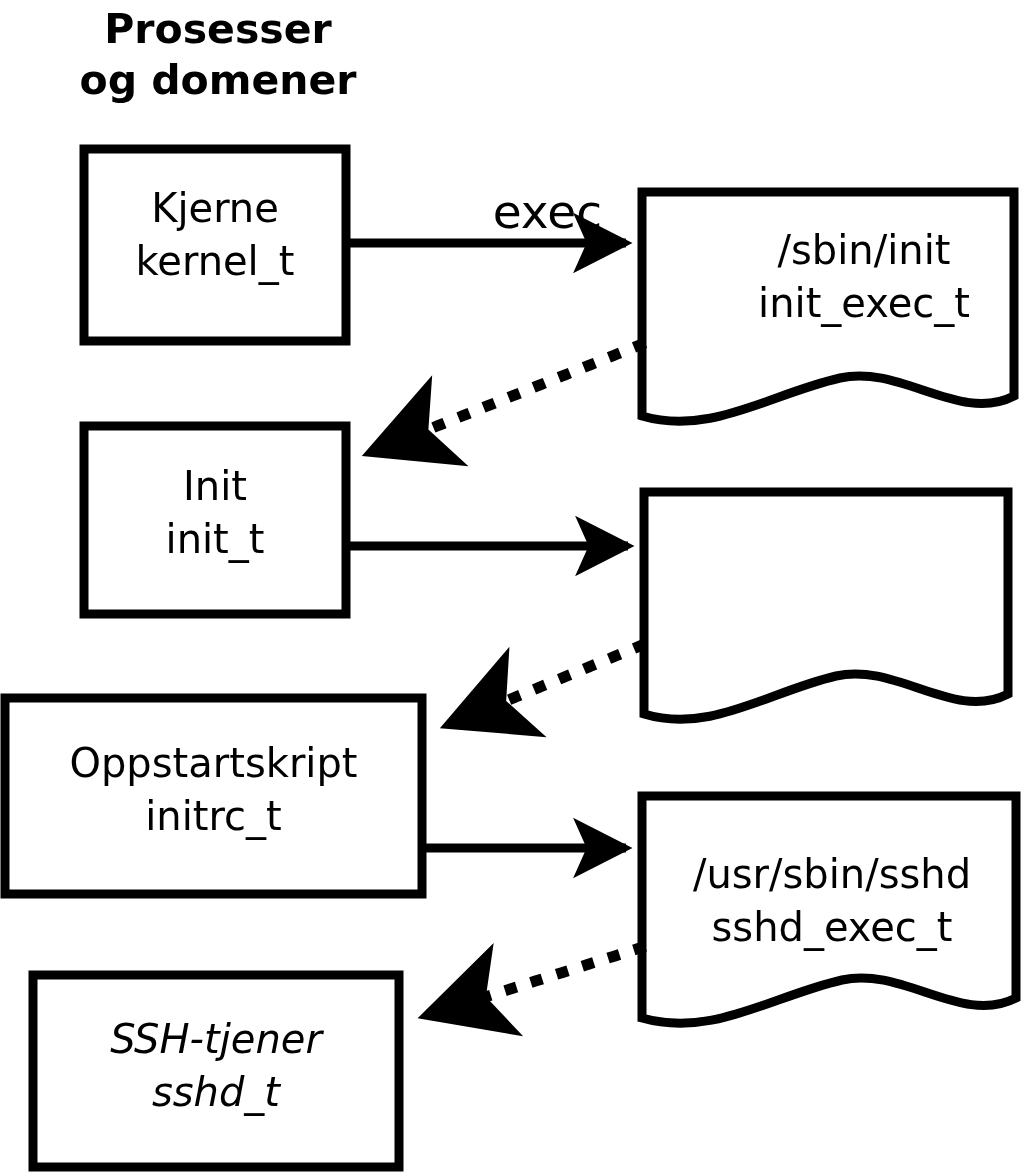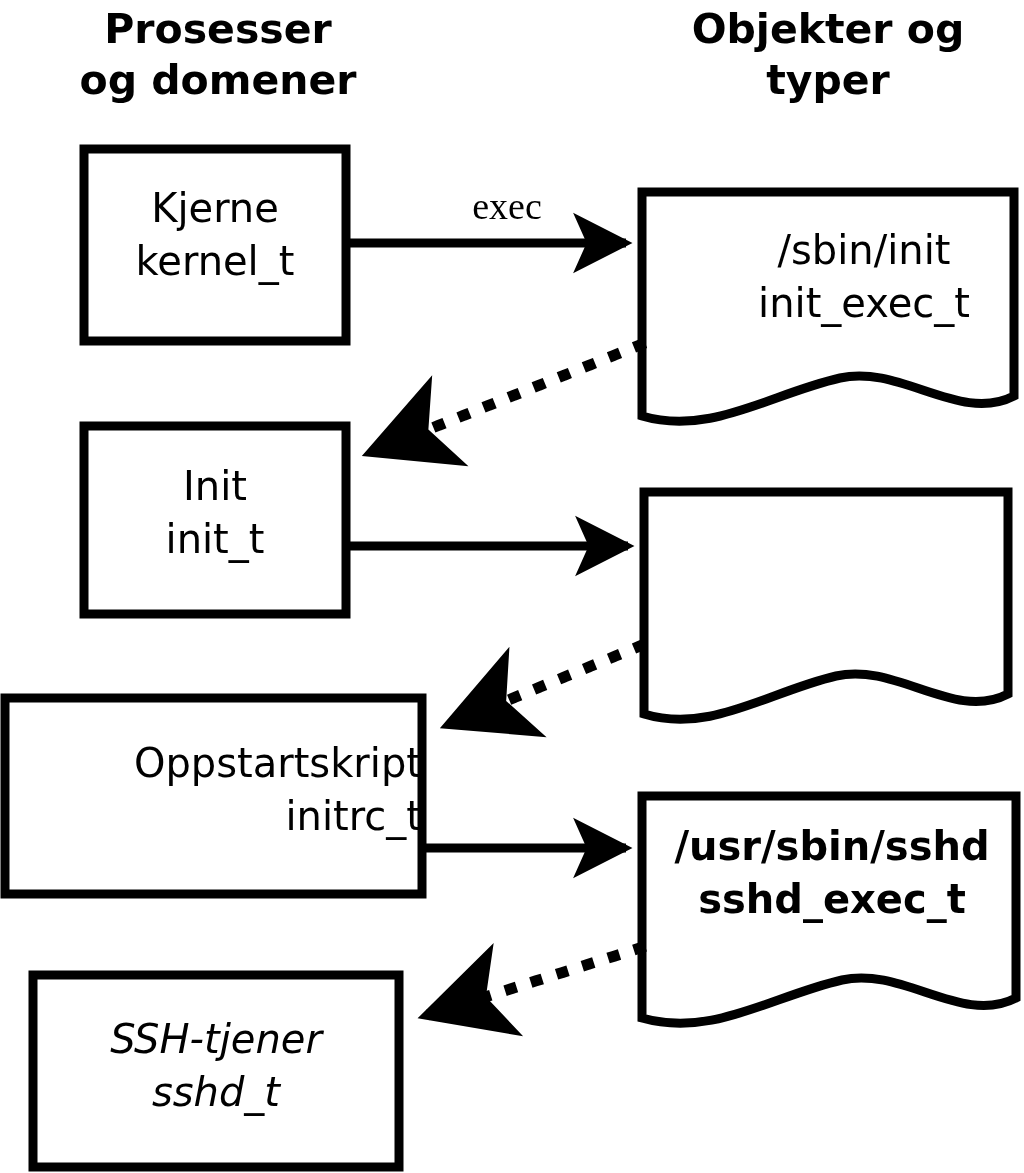--- a/index.html
+++ b/index.html
@@ -42,24 +42,23 @@
   .node-label {
     position: absolute;
     text-align: center;
     font-size: 40px;
     line-height: 1.32;
     white-space: pre-line;
     pointer-events: none;
   }
   .edge-label {
     position: absolute;
-    text-align: center;
-    font-size: 38px;
+    text-align: right;
+    font-size: 47px;
     line-height: 1.1;
-    font-family: Liberation Serif, serif;
   }
 </style>
 </head>
 <body>
 
 <div id="stage">
 
   <svg id="diagram-svg" viewBox="0 0 1024 1173" xmlns="http://www.w3.org/2000/svg">
 
     <defs>
@@ -109,37 +108,35 @@
     <line x1="640" y1="345" x2="372" y2="452" stroke="#000000" stroke-width="11" stroke-dasharray="1 26" stroke-linecap="square" marker-end="url(#arrowDotted)"></line>
 
     <line x1="640" y1="646" x2="450" y2="724" stroke="#000000" stroke-width="11" stroke-dasharray="1 26" stroke-linecap="square" marker-end="url(#arrowDotted)"></line>
 
     <line x1="640" y1="948" x2="428" y2="1015" stroke="#000000" stroke-width="11" stroke-dasharray="1 26" stroke-linecap="square" marker-end="url(#arrowDotted)"></line>
   </svg>
 
   <div class="col-heading" id="heading-left">Prosesser
 og domener</div>
 
-  <div class="col-heading" id="heading-right">Objekter og
-typer</div>
 
   <div class="node-label" style="left:84px;  top:460px; width:262px;">Init
 init_t</div>
 
   <div class="node-label" style="left:84px;  top:182px; width:262px;">Kjerne
 kernel_t</div>
 
-  <div class="node-label" style="left:5px;   top:737px; width:417px;text-align:right;">Oppstartskript
+  <div class="node-label" style="left:5px;   top:737px; width:417px;">Oppstartskript
 initrc_t</div>
 
   <div class="node-label" style="left:33px;  top:1013px; width:366px;font-style:italic;">SSH-tjener
 sshd_t</div>
 
   <div class="node-label" style="left:680px; top:224px; width:368px;">/sbin/init
 init_exec_t</div>
 
 
-  <div class="node-label" style="left:648px; top:820px; width:368px;font-weight:bold;">/usr/sbin/sshd
+  <div class="node-label" style="left:648px; top:848px; width:368px;">/usr/sbin/sshd
 sshd_exec_t</div>
 
   <div class="edge-label" style="left:412px; top:186px; width:190px;">exec</div>
 
 </div>
 
 </body></html>

